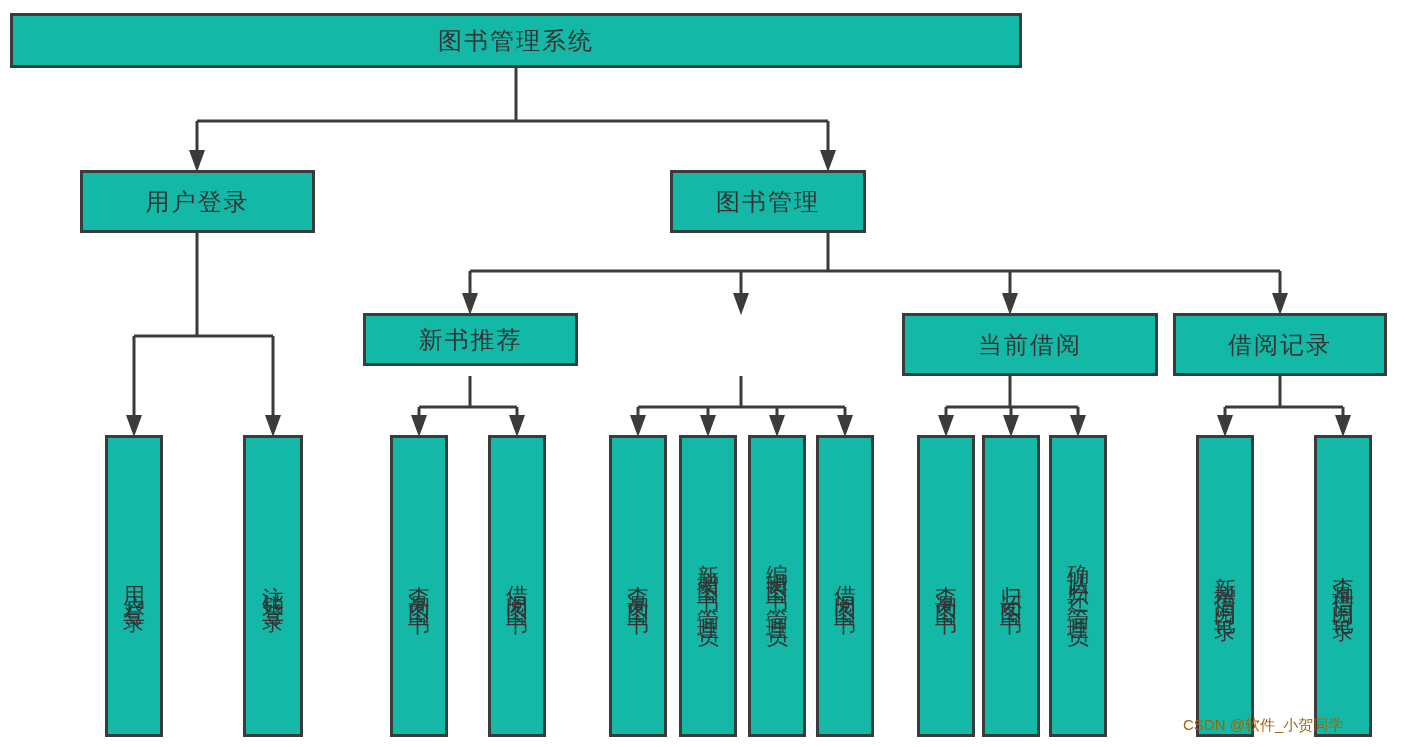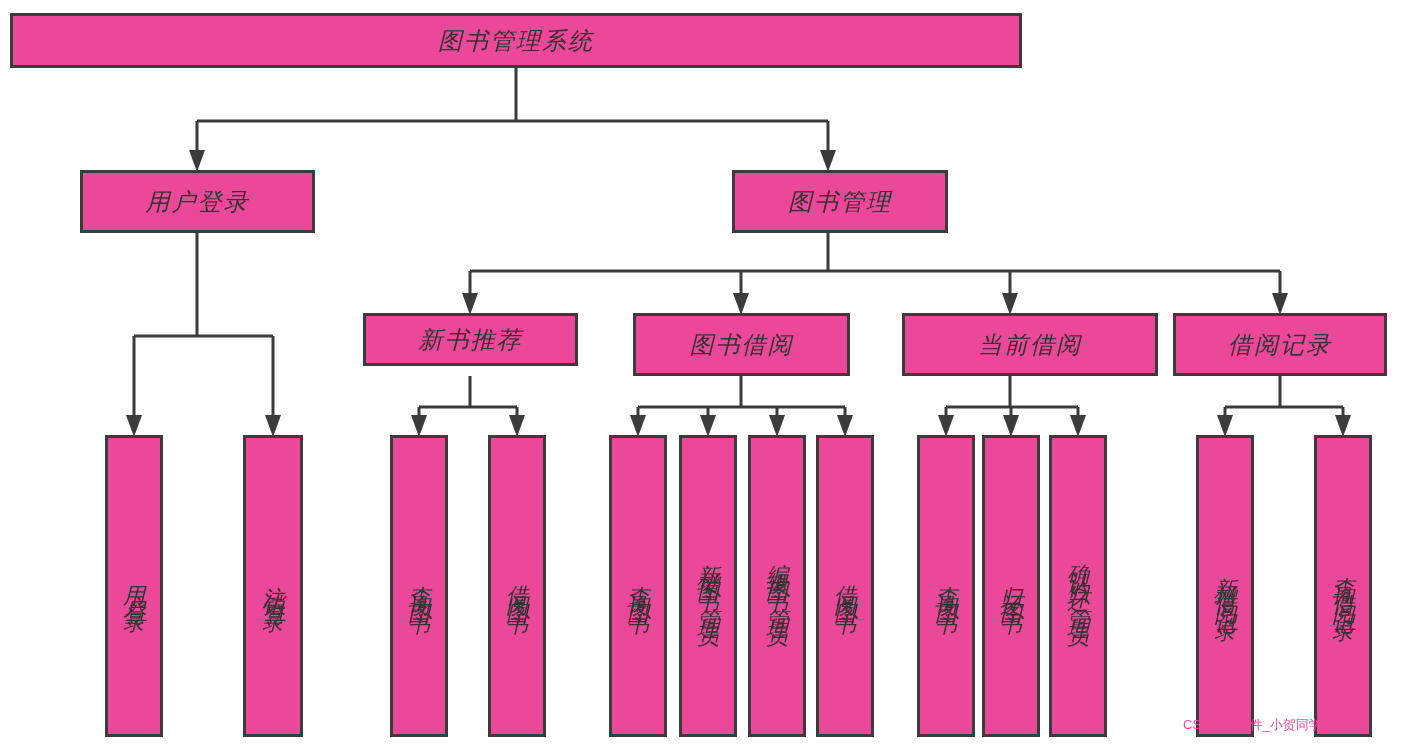--- a/index.html
+++ b/index.html
@@ -12,43 +12,42 @@
     font-family: "Liberation Sans", sans-serif;
   }
   .connectors {
     position: absolute;
     left: 0; top: 0;
     width: 1405px; height: 747px;
   }
   .box {
     position: absolute;
     box-sizing: border-box;
-    background: #ec4899;
+    background: #14b8a6;
     border: 3px solid #3b3b3b;
     color: #333333;
     display: flex;
     align-items: center;
     justify-content: center;
     text-align: center;
-    font-style: italic;
   }
   .h { font-size: 24px; letter-spacing: 2px; }
   .v {
     writing-mode: vertical-rl;
     text-orientation: mixed;
     font-size: 22px;
     letter-spacing: 9px;
     line-height: 1;
   }
   .watermark {
     position: absolute;
     left: 1183px;
     top: 716px;
-    font-size: 13px;
-    color: #ec4899;
+    font-size: 15px;
+    color: #a16207;
     white-space: nowrap;
     z-index: 10;
   }
 </style>
 </head>
 <body>
 
 <div class="canvas">
 
   <svg class="connectors" viewBox="0 0 1405 747" xmlns="http://www.w3.org/2000/svg">
@@ -87,24 +86,23 @@
       <polygon points="1003,415 1019,415 1011,437"></polygon>
       <polygon points="1070,415 1086,415 1078,437"></polygon>
       <polygon points="1217,415 1233,415 1225,437"></polygon>
       <polygon points="1335,415 1351,415 1343,437"></polygon>
     </g>
   </svg>
 
   <div class="box h" style="left:10px;top:13px;width:1012px;height:55px">图书管理系统</div>
 
   <div class="box h" style="left:80px;top:170px;width:235px;height:63px">用户登录</div>
-  <div class="box h" style="left:732px;top:170px;width:216px;height:63px">图书管理</div>
+  <div class="box h" style="left:670px;top:170px;width:196px;height:63px">图书管理</div>
 
   <div class="box h" style="left:363px;top:313px;width:215px;height:53px">新书推荐</div>
-  <div class="box h" style="left:633px;top:313px;width:217px;height:63px">图书借阅</div>
   <div class="box h" style="left:902px;top:313px;width:256px;height:63px">当前借阅</div>
   <div class="box h" style="left:1173px;top:313px;width:214px;height:63px">借阅记录</div>
 
   <div class="box v" style="left:105px;top:435px;width:58px;height:302px">用户登录</div>
   <div class="box v" style="left:243px;top:435px;width:60px;height:302px">注销登录</div>
 
   <div class="box v" style="left:390px;top:435px;width:58px;height:302px">查询图书</div>
   <div class="box v" style="left:488px;top:435px;width:58px;height:302px">借阅图书</div>
 
   <div class="box v" style="left:609px;top:435px;width:58px;height:302px">查询图书</div>

